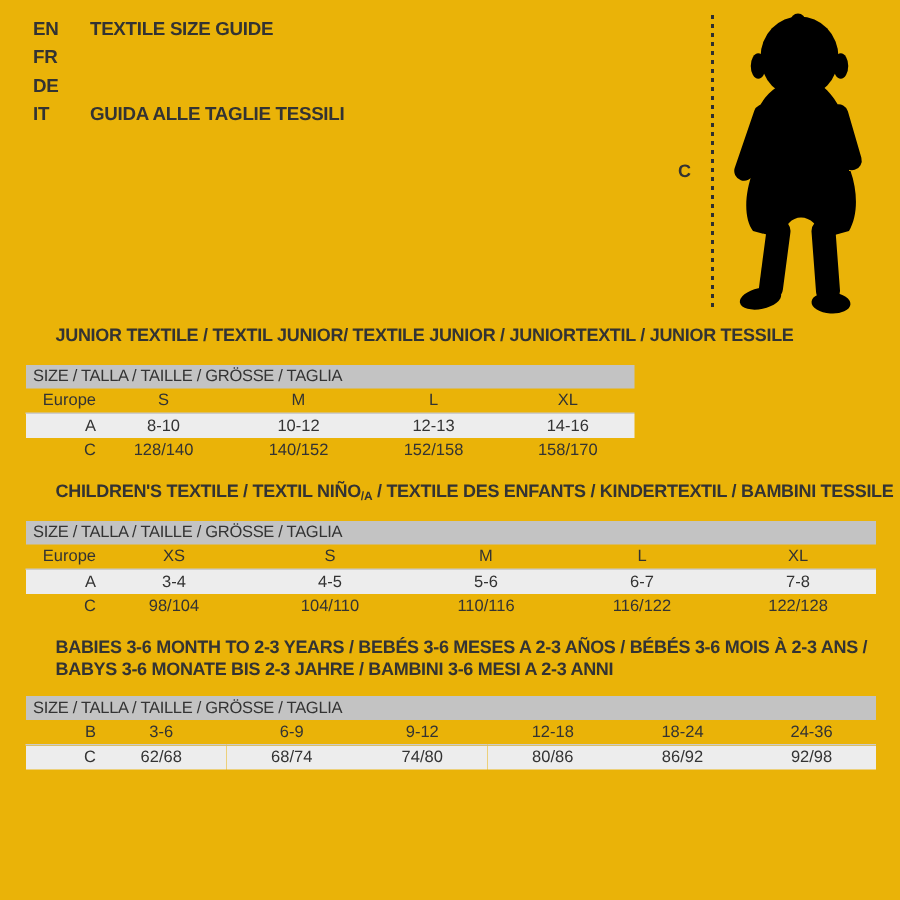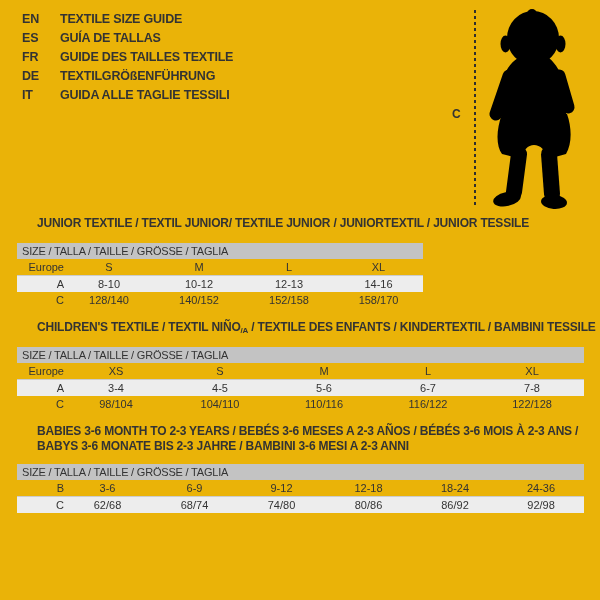--- a/index.html
+++ b/index.html
@@ -45,30 +45,24 @@
 <body>
 
 <div id="canvas">
 
   <div class="lang-list">
     <div class="lang-row">
       <span class="lang-code">EN</span>
       <span class="lang-label">TEXTILE SIZE GUIDE</span>
     </div>
     <div class="lang-row">
-      <span class="lang-code">ES</span>
-      <span class="lang-label">GUÍA DE TALLAS</span>
-    </div>
-    <div class="lang-row">
       <span class="lang-code">FR</span>
-      <span class="lang-label">GUIDE DES TAILLES TEXTILE</span>
     </div>
     <div class="lang-row">
       <span class="lang-code">DE</span>
-      <span class="lang-label">TEXTILGRÖßENFÜHRUNG</span>
     </div>
     <div class="lang-row">
       <span class="lang-code">IT</span>
       <span class="lang-label">GUIDA ALLE TAGLIE TESSILI</span>
     </div>
   </div>
 
   <div class="dotted-line"></div>
   <div class="c-label">C</div>
   <svg class="baby-svg" width="92" height="204" viewBox="0 0 92 204" fill="#000000" xmlns="http://www.w3.org/2000/svg">

